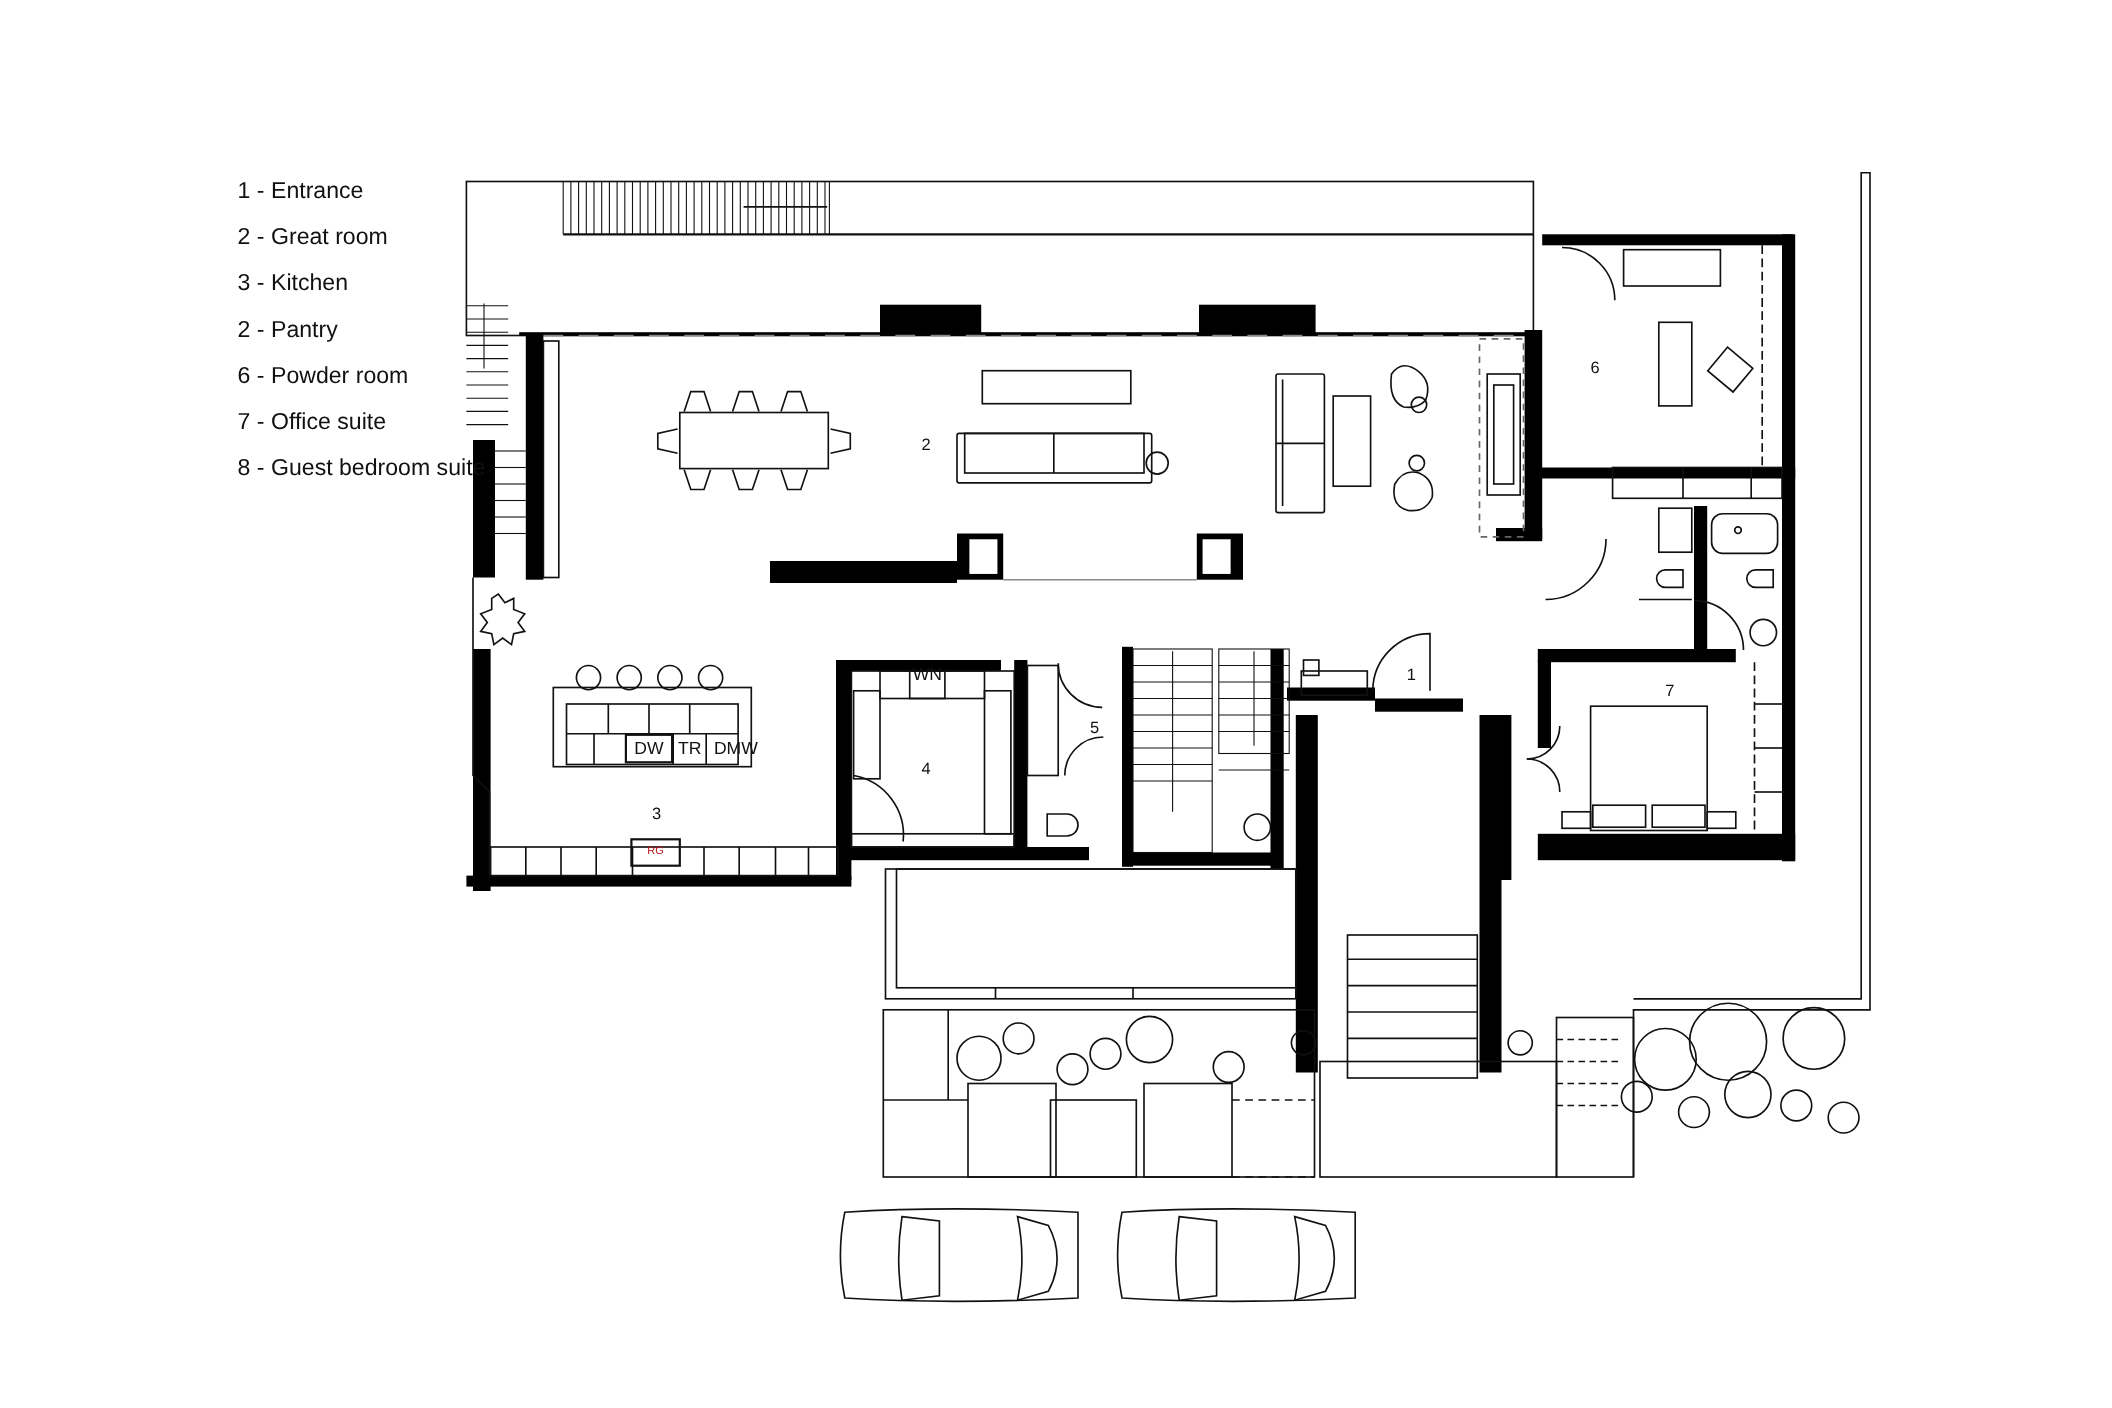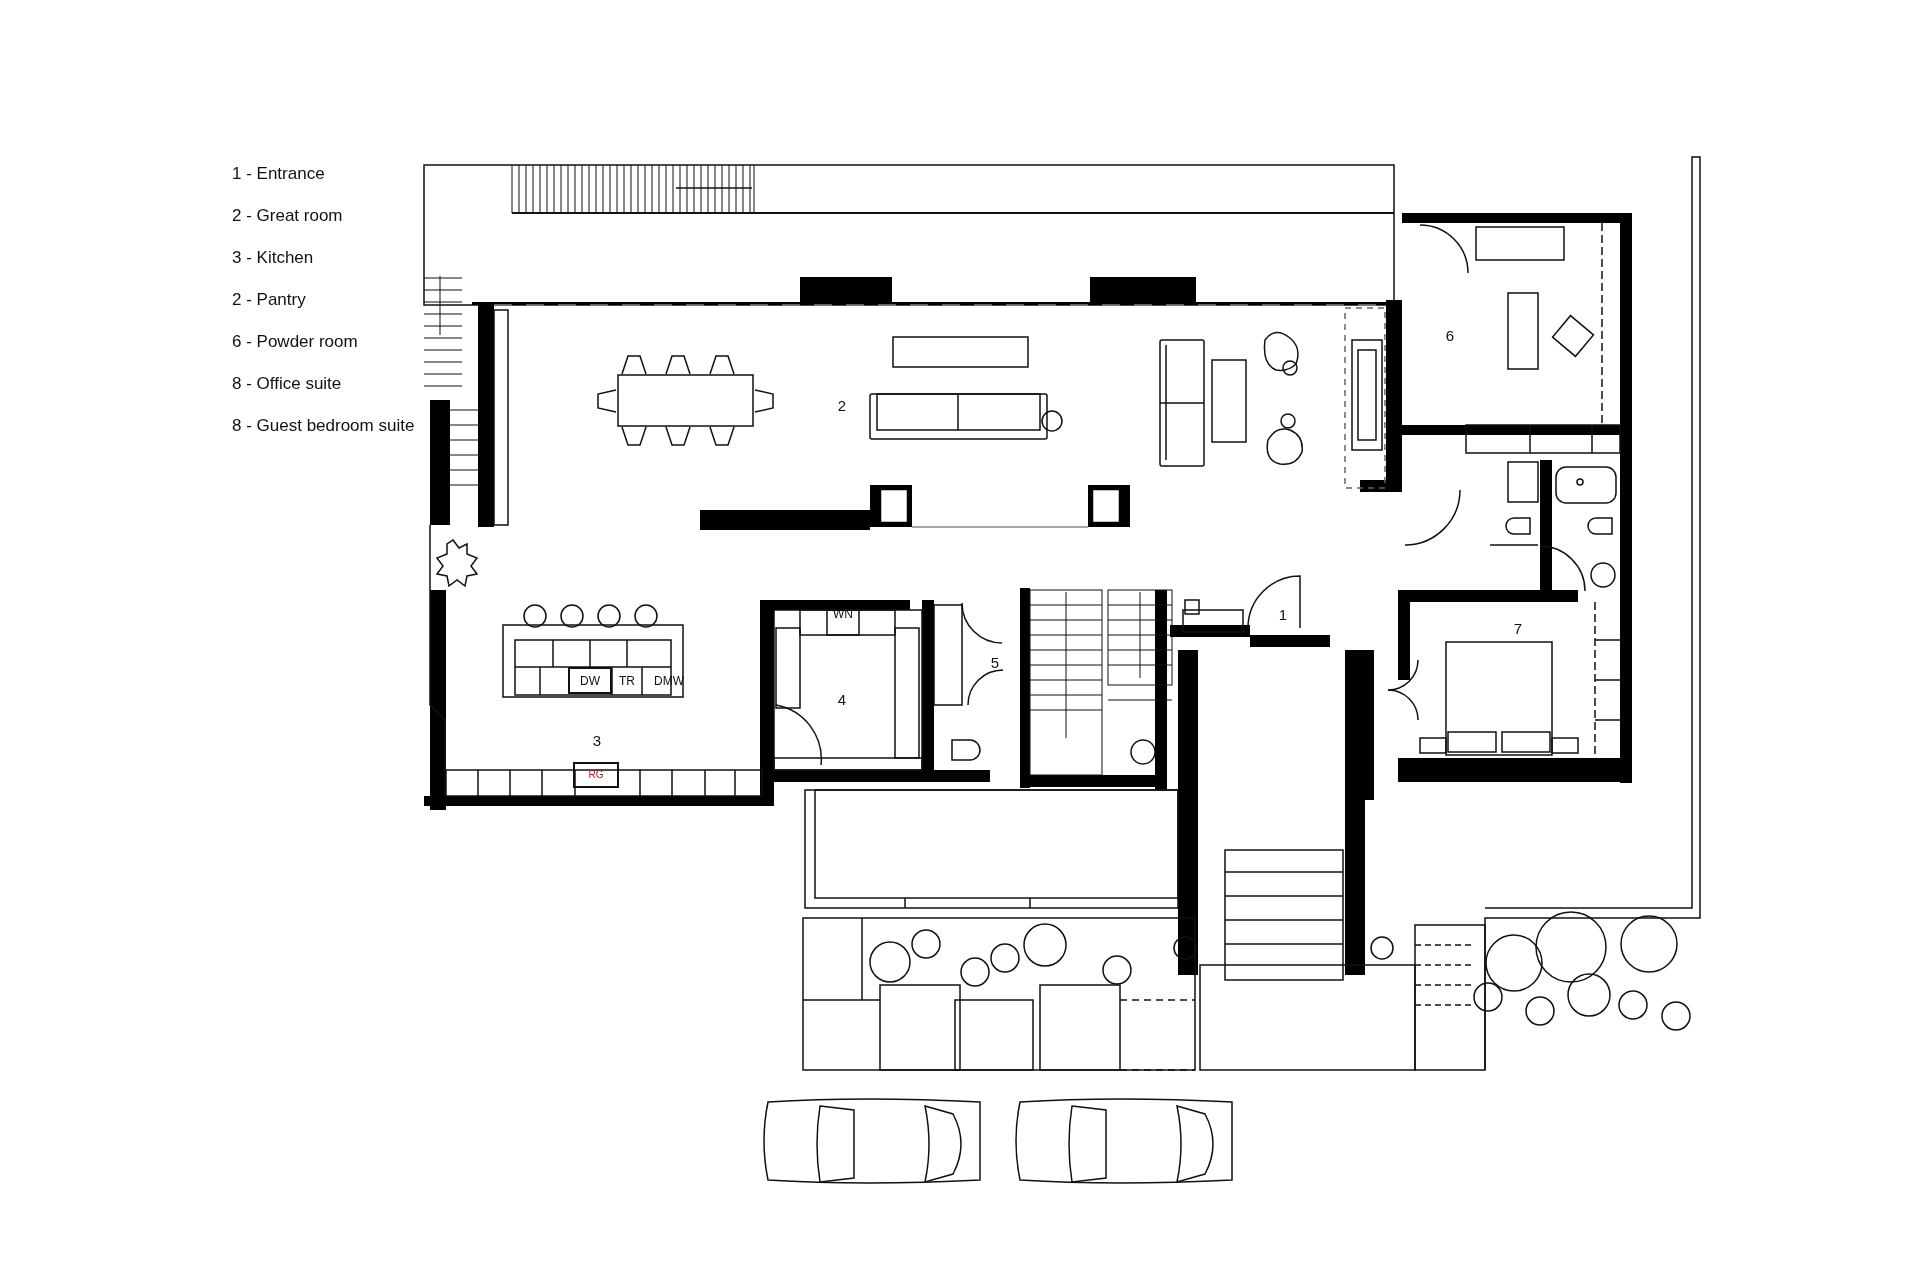--- a/index.html
+++ b/index.html
@@ -1,22 +1,22 @@
 <!DOCTYPE html>
 <html><head>
 <meta charset="utf-8">
 <style>
   html, body { margin: 0; padding: 0; background: #ffffff; }
   body { width: 1920px; height: 1280px; position: relative; overflow: hidden;
          font-family: "Liberation Sans", "DejaVu Sans", sans-serif; color: #111; }
   .legend { position: absolute; left: 216px; top: 162px; }
-  .legend-item { height: 42px; font-size: 17px; line-height: 24px; white-space: nowrap; margin-left: 16px; }
+  .legend-item { height: 42px; font-size: 21px; line-height: 24px; white-space: nowrap; }
   svg.plan { position: absolute; left: 0; top: 0; width: 1920px; height: 1280px; }
   .room-num { position: absolute; font-size: 15px; transform: translate(-50%, -50%); }
-  .appl { position: absolute; font-size: 12px; transform: translate(-50%, -50%); }
+  .appl { position: absolute; font-size: 16px; transform: translate(-50%, -50%); }
   .appl.red { color: #c0141c; font-size: 10px; text-align: right; }
 </style>
 </head>
 <body>
 
 <svg class="plan" viewBox="0 0 1920 1280" xmlns="http://www.w3.org/2000/svg">
   <g fill="none" stroke="#111" stroke-width="1.5">
 
     <rect x="424" y="165" width="970" height="140"></rect>
 
@@ -323,21 +323,21 @@
     </g>
   </g>
 </svg>
 
 <div class="legend">
   <div class="legend-item">1 - Entrance</div>
   <div class="legend-item">2 - Great room</div>
   <div class="legend-item">3 - Kitchen</div>
   <div class="legend-item">2 - Pantry</div>
   <div class="legend-item">6 - Powder room</div>
-  <div class="legend-item">8 - Office suite</div>
+  <div class="legend-item">7 - Office suite</div>
   <div class="legend-item">8 - Guest bedroom suite</div>
 </div>
 
 <div class="room-num" style="left:1283px;top:614px">1</div>
 <div class="room-num" style="left:842px;top:405px">2</div>
 <div class="room-num" style="left:597px;top:740px">3</div>
 <div class="room-num" style="left:842px;top:699px">4</div>
 <div class="room-num" style="left:995px;top:662px">5</div>
 <div class="room-num" style="left:1450px;top:335px">6</div>
 <div class="room-num" style="left:1518px;top:628px">7</div>

